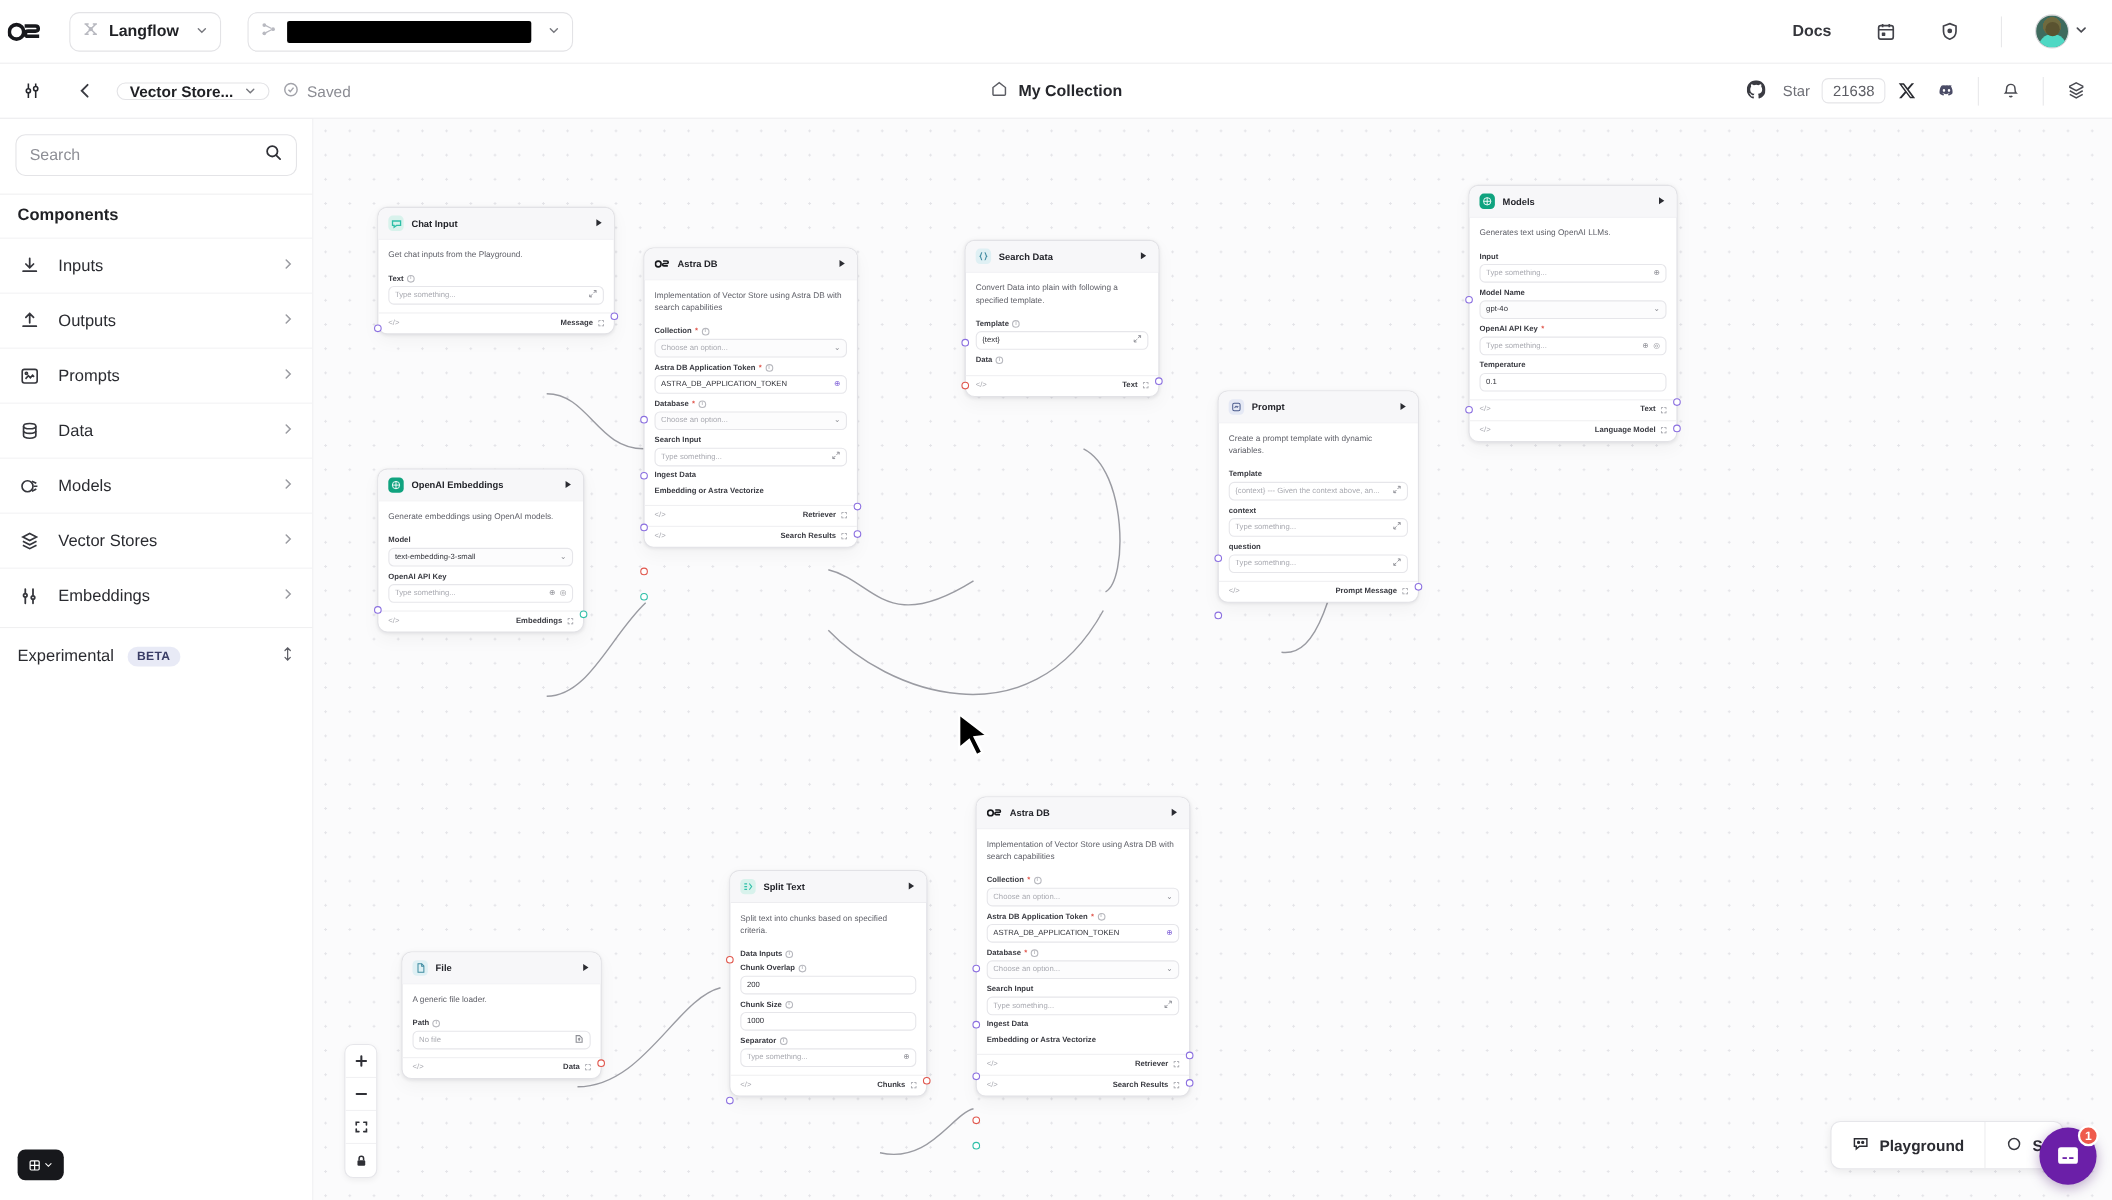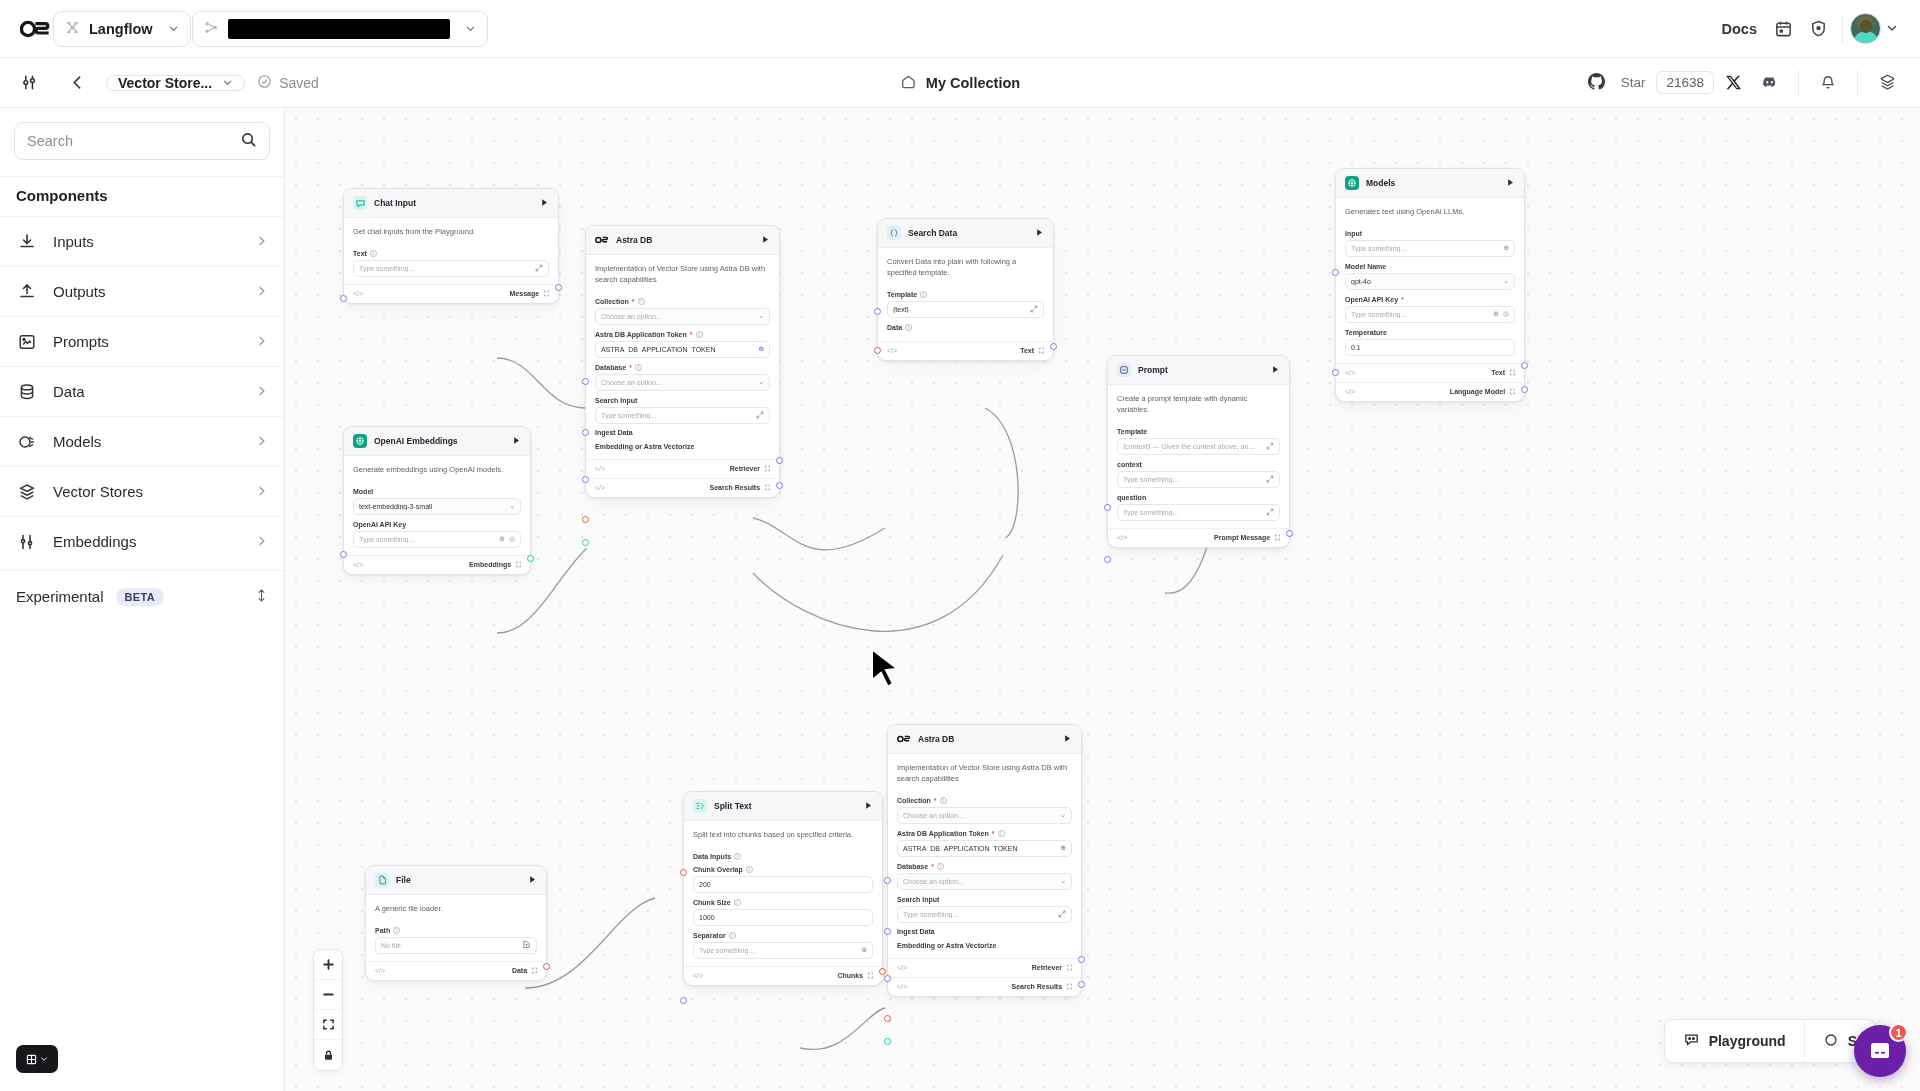--- a/index.html
+++ b/index.html
@@ -9,24 +9,24 @@
     font-family: "Liberation Sans", sans-serif;
     background: #ffffff;
     color: #1f2024;
   }
   #app { position: relative; width: 1920px; height: 1091px; display: flex; flex-direction: column; }
 
   
   .topbar {
     height: 58px; flex: 0 0 58px;
     display: flex; align-items: center;
-    padding: 0 22px 0 18px;
+    padding: 0 22px 0 5px;
     border-bottom: 1px solid #ececee;
     background: #fff;
-    gap: 1px;
+    gap: 24px;
   }
   .brand-logo { width: 34px; height: 26px; display: flex; align-items: center; justify-content: center; }
   .pill {
     height: 36px; border: 1px solid #e3e3e6; border-radius: 9px;
     display: flex; align-items: center; gap: 9px; padding: 0 11px;
     background: #fff; font-size: 14.5px; font-weight: 600; color: #1f2024;
   }
   .pill .chev { margin-left: 6px; color: #77787e; }
   .redact { background: #000; border-radius: 2px; height: 20px; width: 222px; }
   .topbar-spacer { flex: 1; }
@@ -894,21 +894,21 @@
           </div>
         </div>
         <div class="n-out">
           <span class="lefticon">&lt;/&gt;</span>
           <span>Data</span>
           <span class="xbox">⛶</span>
         </div>
         <span class="h right red" style="bottom:10px;"></span>
       </div>
 
-      <div class="node" style="left:378px; top:683px; width:200px;margin-left:20px;">
+      <div class="node" style="left:378px; top:683px; width:180px;">
         <div class="n-head">
           <span class="n-ico" style="background:#d8f2ec;">
             <svg width="10" height="10" viewBox="0 0 12 12" fill="none" stroke="#2fbfa8" stroke-width="1.2">
                 <path d="M2 3h3M2 6h3M2 9h3M7.4 2.6L10 6l-2.6 3.4"></path>
               </svg>
           </span>
           <span class="n-title">Split Text</span>
           <span class="n-play">
             <svg width="9" height="9" viewBox="0 0 10 10" fill="#2b2c32">
                 <path d="M2.4 1.4l5.4 3.6-5.4 3.6z"></path>

